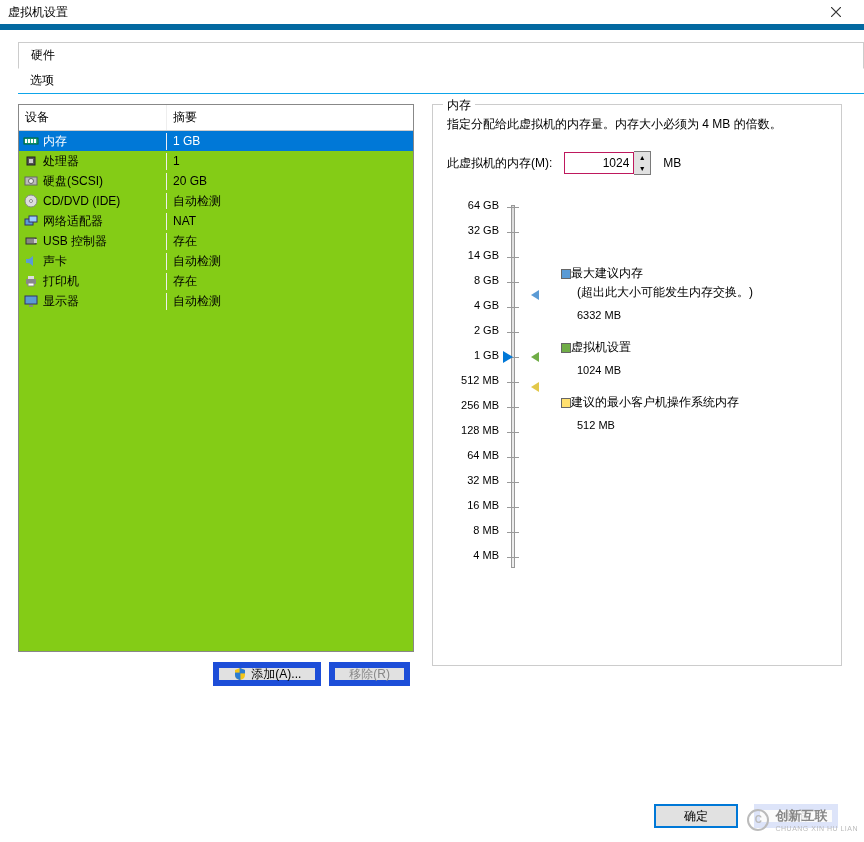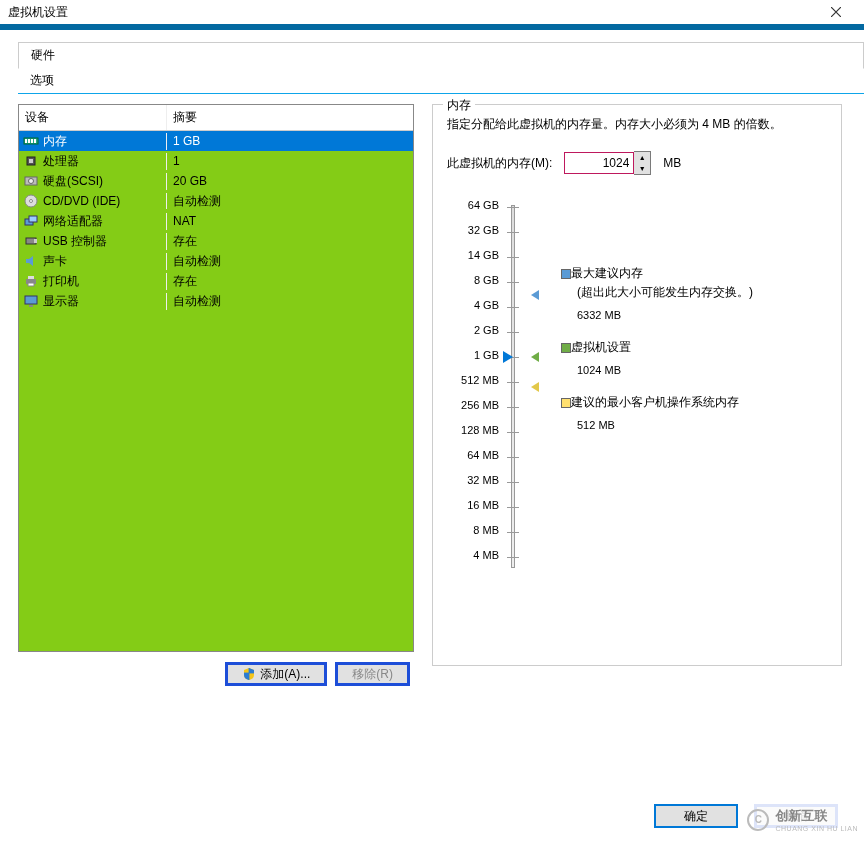--- a/index.html
+++ b/index.html
@@ -57,21 +57,21 @@
 .legend-area { margin-left: 10px; flex:1; }
 .lg-item { margin-bottom: 18px;}
 .lg-head { display:flex; align-items:center; font-size:12px;text-align:center;}
 .sq { width:10px; height:10px; border:1px solid #666;}
 .sq.blue{background:#5b9bd5;} .sq.green{background:#70ad47;} .sq.yellow{background:#ffe070;}
 .lg-sub { font-size:12px; margin-left:16px; margin-top:2px;}
 .lg-val { font-size:11px; margin-left:16px; margin-top:8px;}
 
 
 .btn-row { display:flex; justify-content:flex-end; gap:8px; margin-top:10px; padding-right:4px;}
-.btn { height:24px; padding:0 14px; border:3px solid #1d4ed8; background:#e1e1e1; font-size:12px; cursor:pointer; display:flex; align-items:center; gap:4px;}
+.btn { height:24px; padding:0 14px; border:6px solid #1d4ed8; background:#e1e1e1; font-size:12px; cursor:pointer; display:flex; align-items:center; gap:4px;}
 .btn.disabled { color:#888; }
 .dlg-btns { position:absolute; bottom:14px; right:26px; display:flex; gap:16px; }
 .dlg-btns .btn { width:84px; justify-content:center; }
 .dlg-btns .btn.primary { border:2px solid #0078d7; background:#e1e1e1;}
 
 .watermark { position:absolute; bottom:6px; right:0; display:flex; align-items:center; gap:6px; font-size:10px; color:#aaa; background:rgba(255,255,255,.85); padding:4px 6px;}
 .watermark .c { width:22px; height:22px; border:2px solid #bbb; border-radius:50%; display:flex; align-items:center; justify-content:center; font-weight:bold; color:#bbb;}
 </style>
 </head>
 <body>

